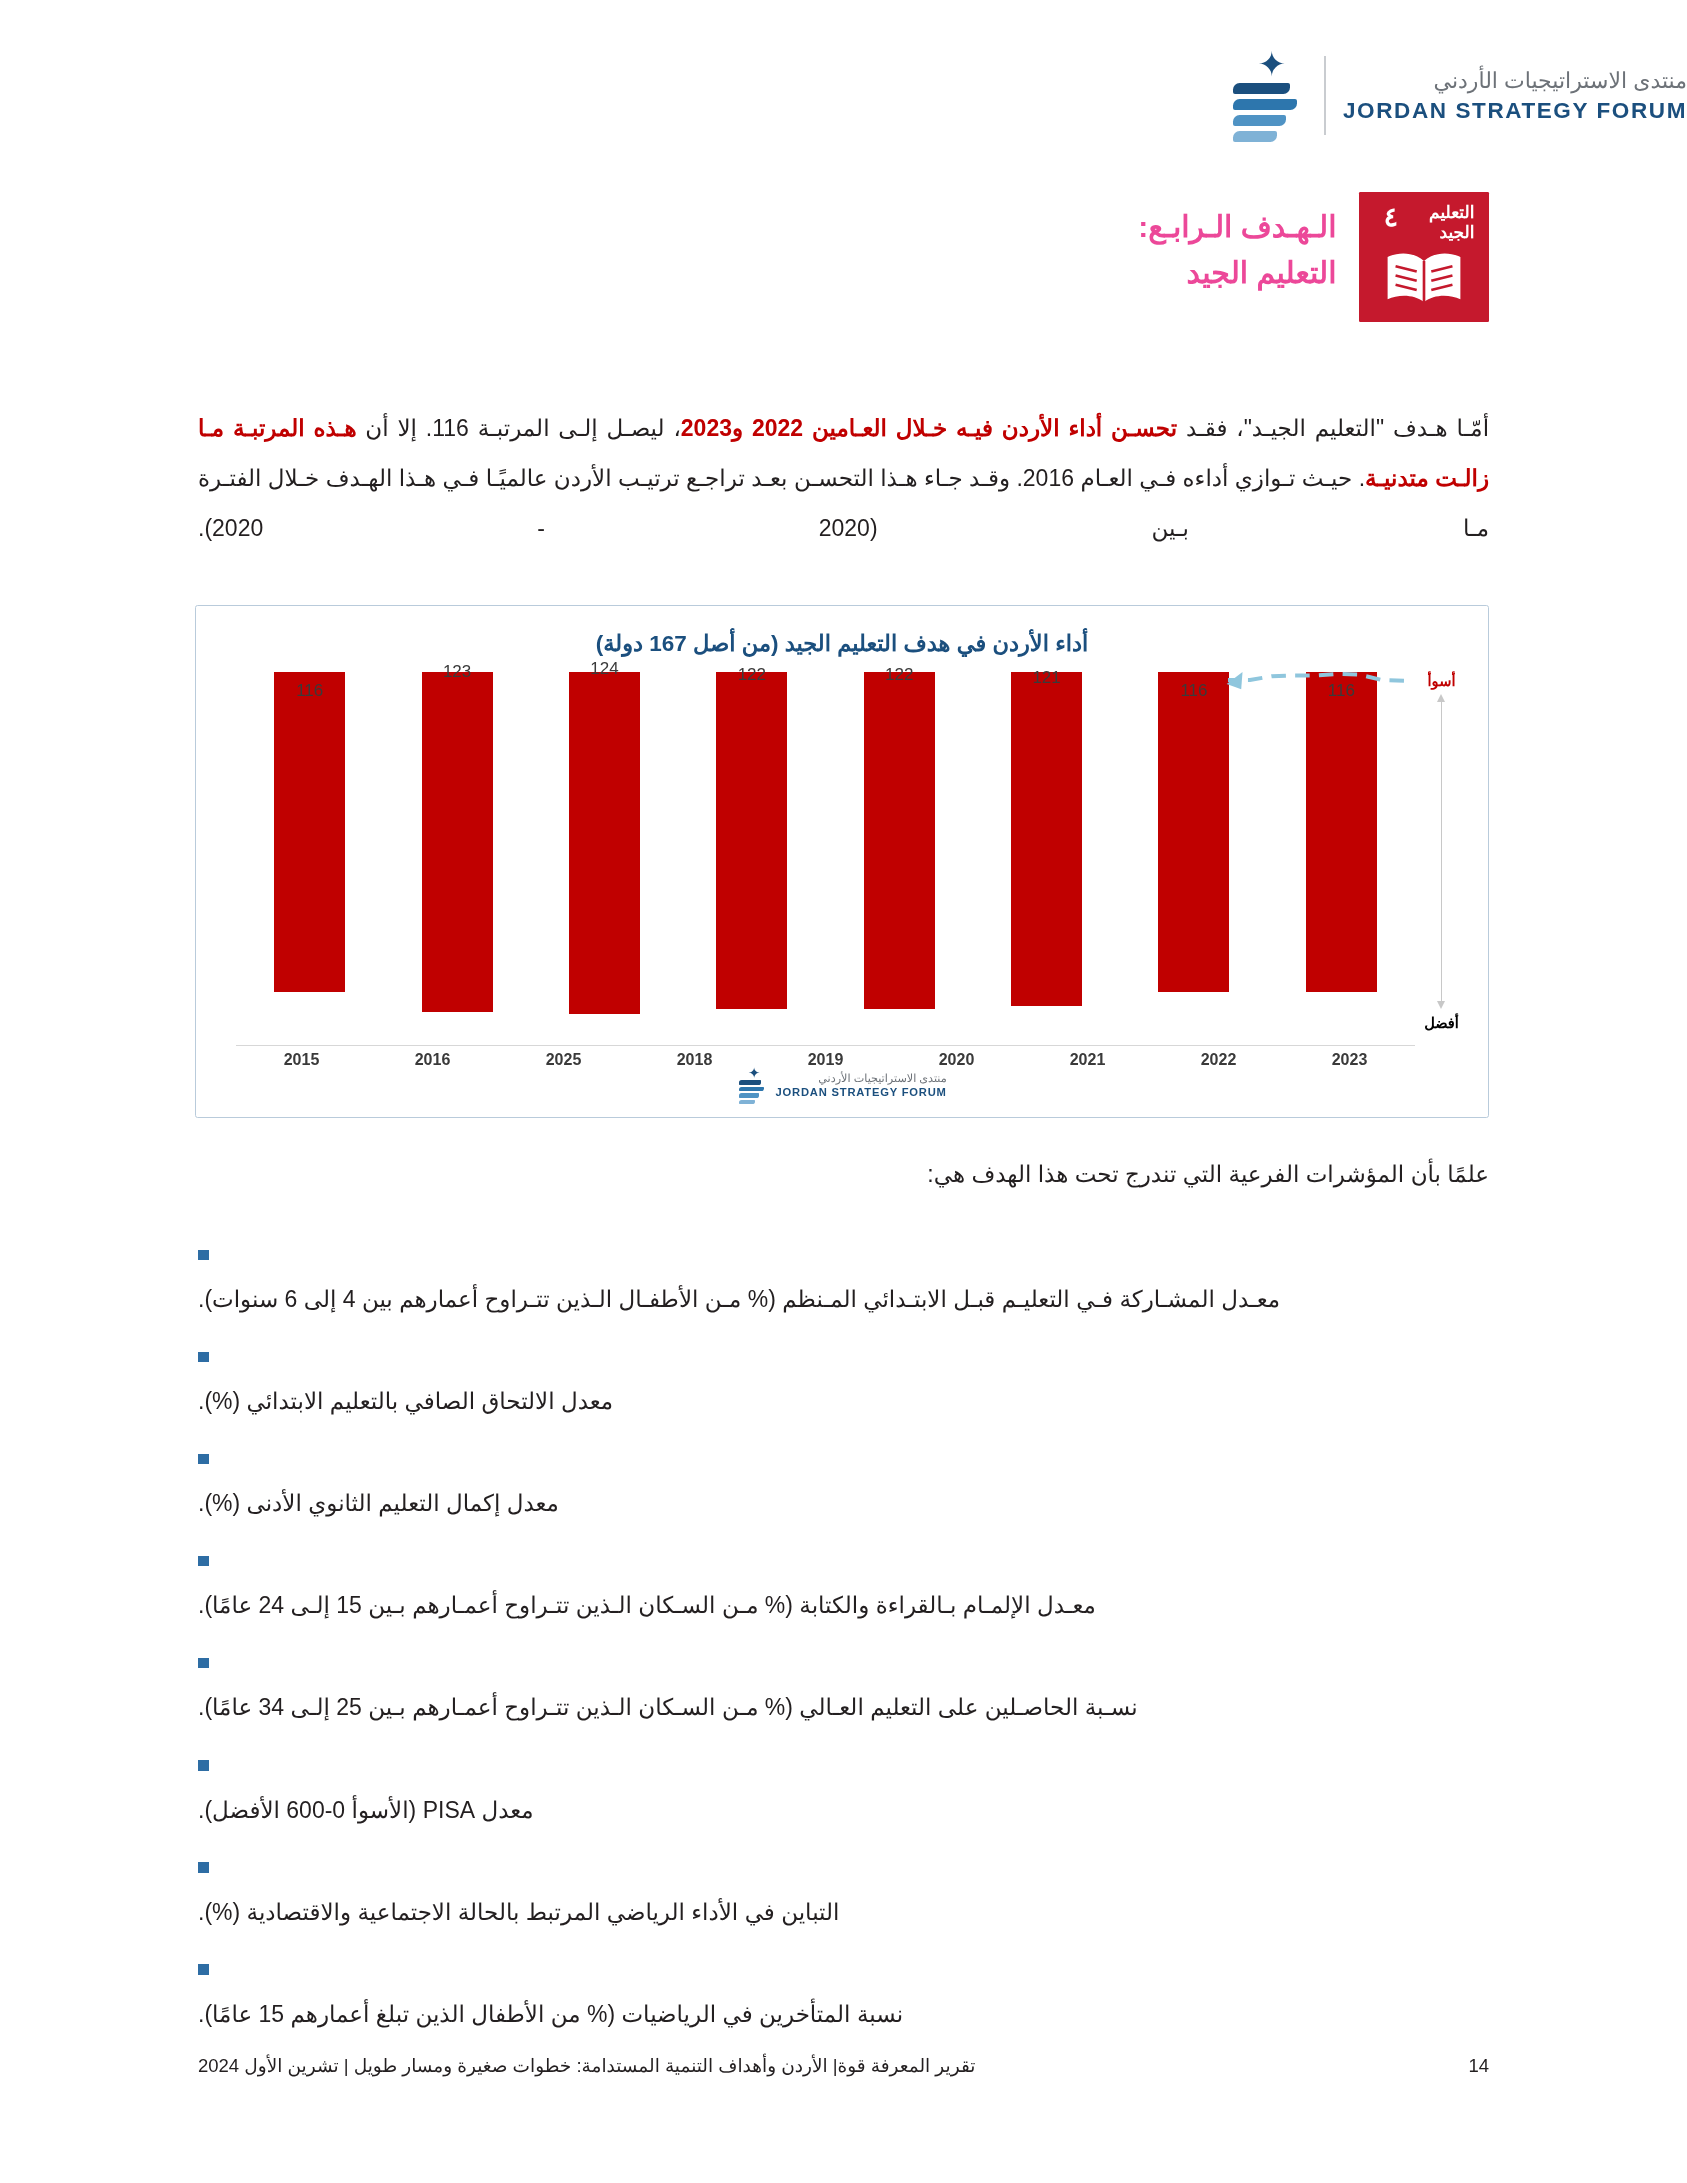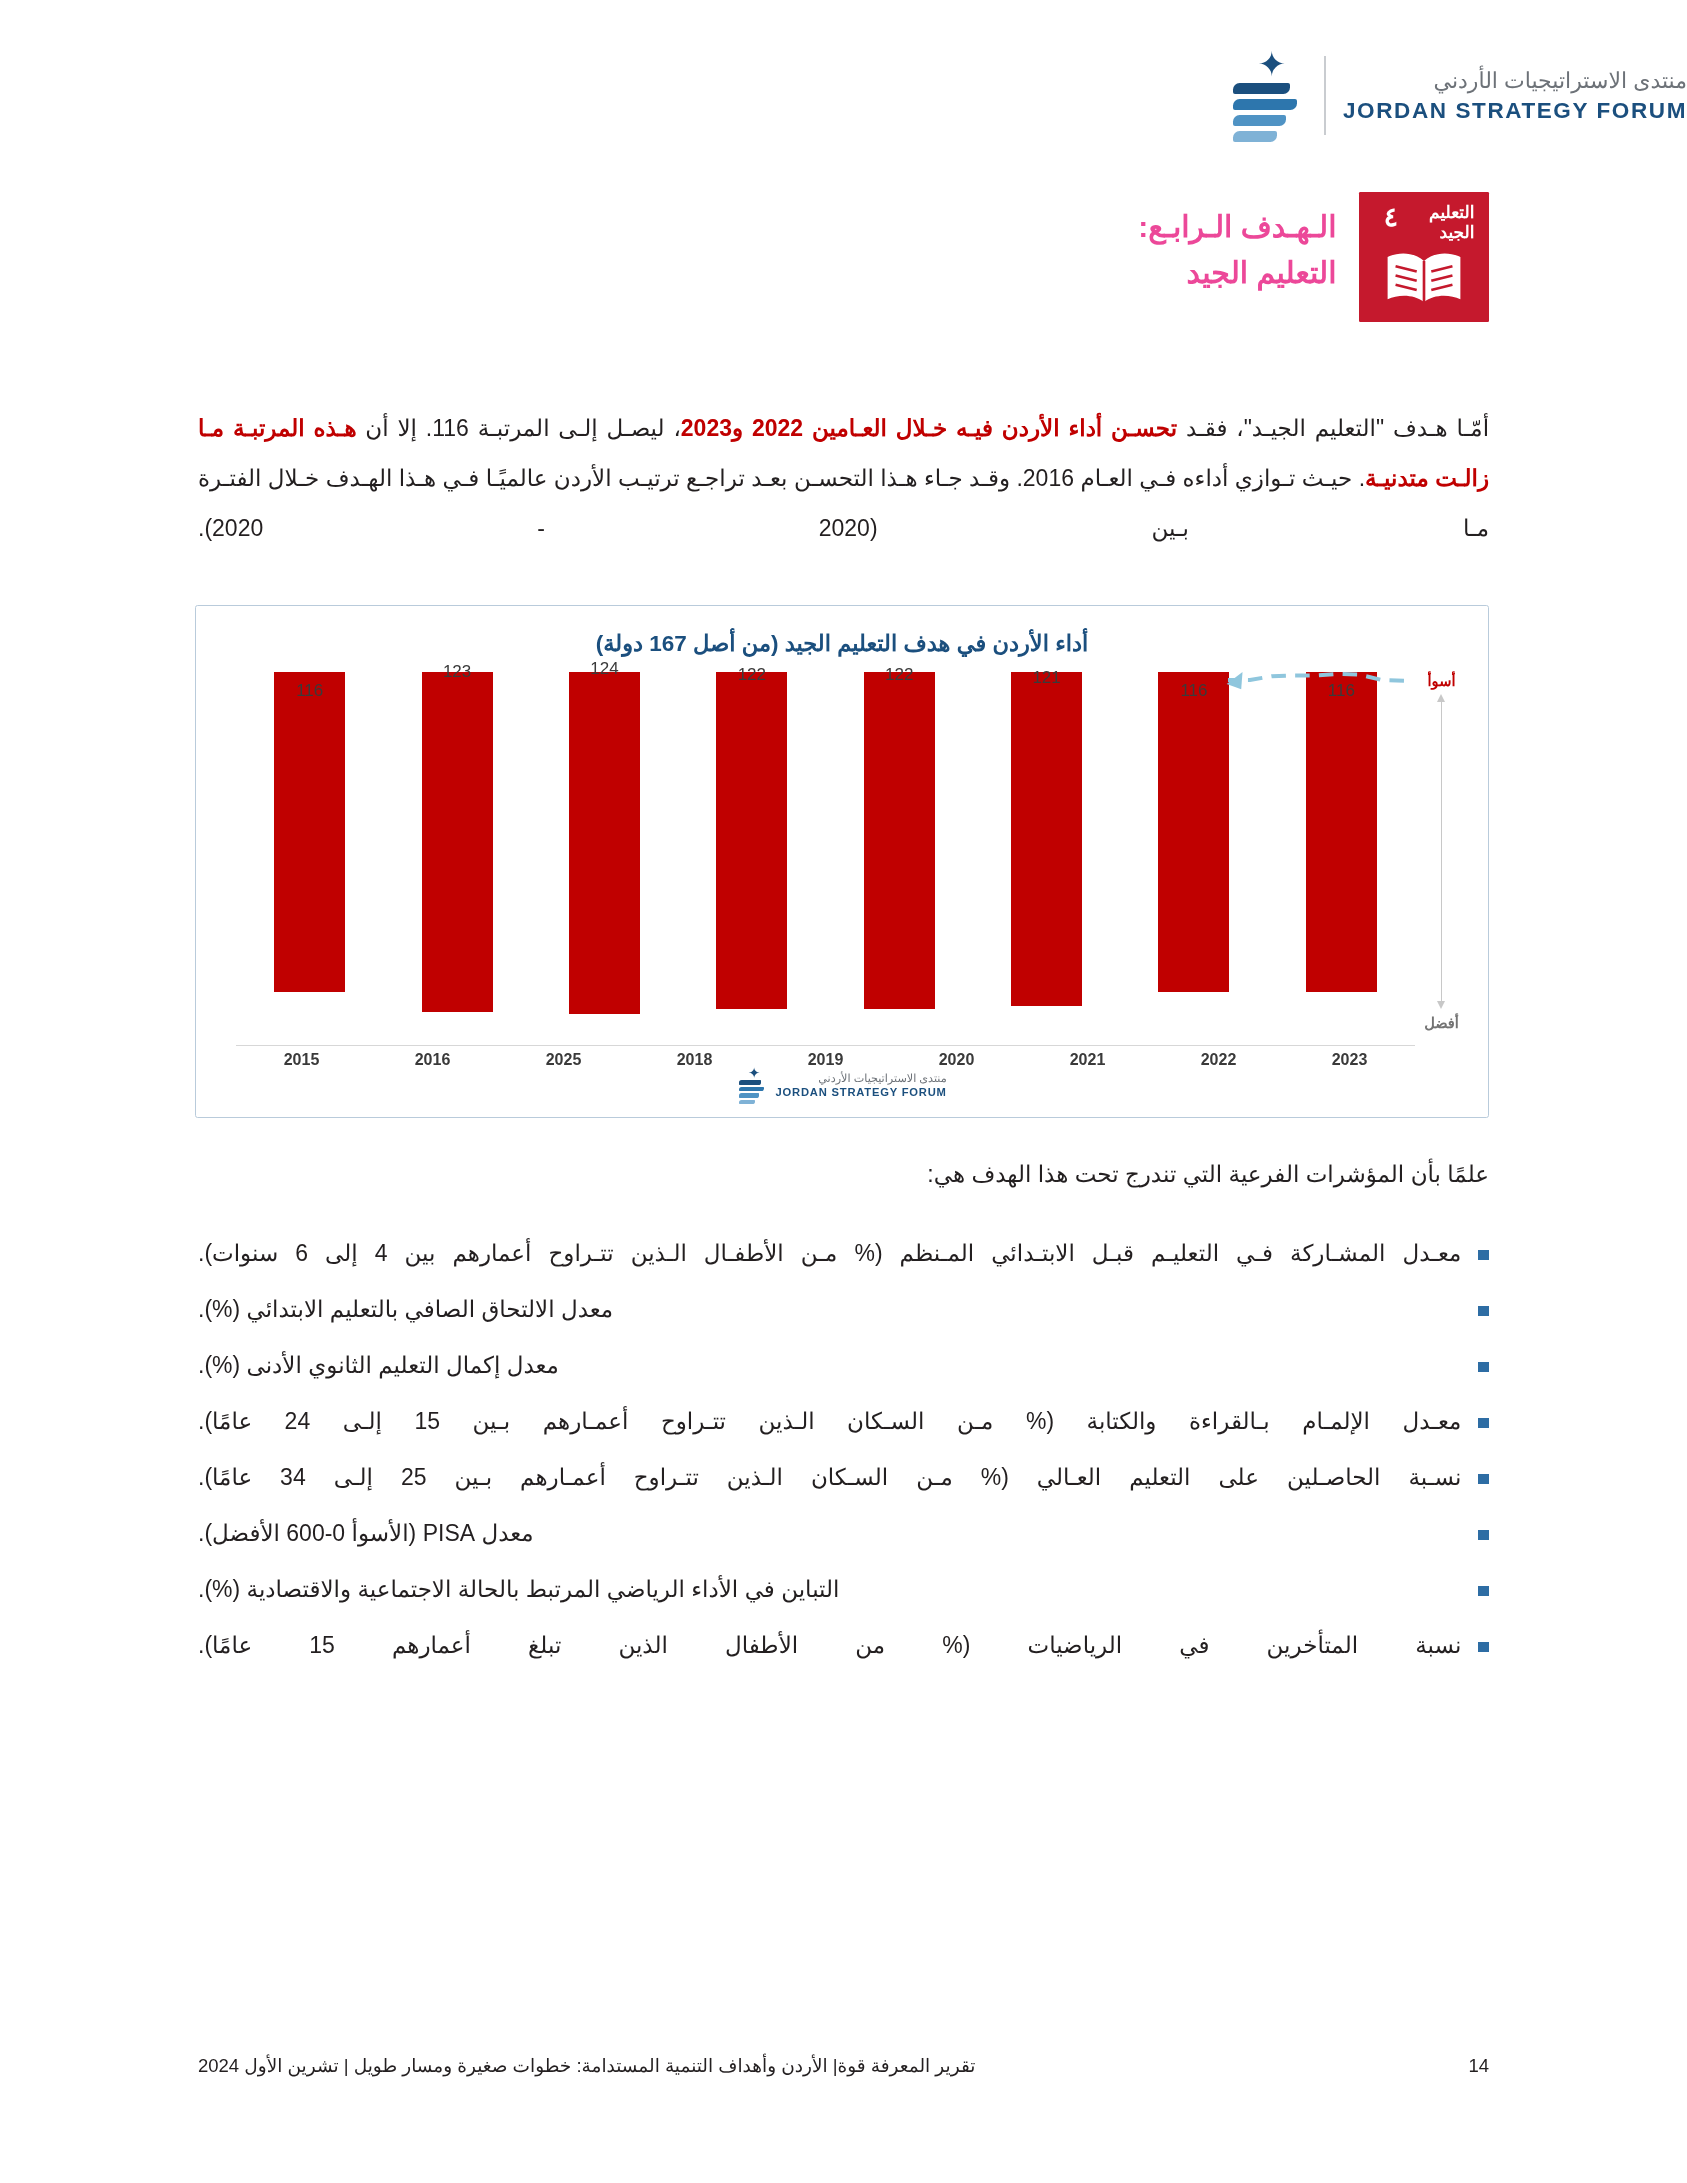--- a/index.html
+++ b/index.html
@@ -195,21 +195,21 @@
     align-items: center;
   }
   .axis-left .lbl-worse {
     font-size: 14.6px;
     color: #c00000;
     font-weight: 700;
     direction: rtl;
   }
   .axis-left .lbl-better {
     font-size: 14.6px;
-    color: #737373;
+    color: #000000;
     font-weight: 700;
     direction: rtl;
   }
   .axis-left .arrowline {
     flex: 1;
     width: 12px;
     margin: 5.3px 0;
     position: relative;
   }
   .axis-left .arrowline:before {
@@ -331,23 +331,23 @@
   }
   .bullets {
     position: absolute;
     top: 1231px;
     right: 198px;
     left: 198px;
     direction: rtl;
   }
   .bullet {
     display: flex;
-    flex-direction: row;
+    flex-direction: column;
     gap: 17px;
-    align-items: flex-start;
+    align-items: flex-end;
     margin-bottom: 12px;
   }
   .bullet .sq {
     flex: 0 0 auto;
     width: 10.6px;
     height: 10.6px;
     background: #2e6da4;
     margin-top: 18.5px;
   }
   .bullet .tx {

